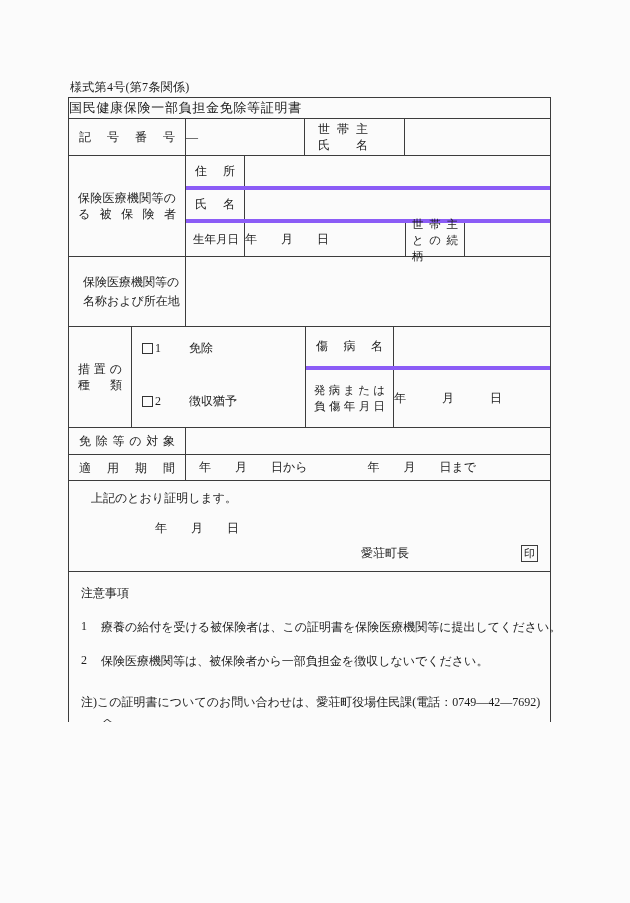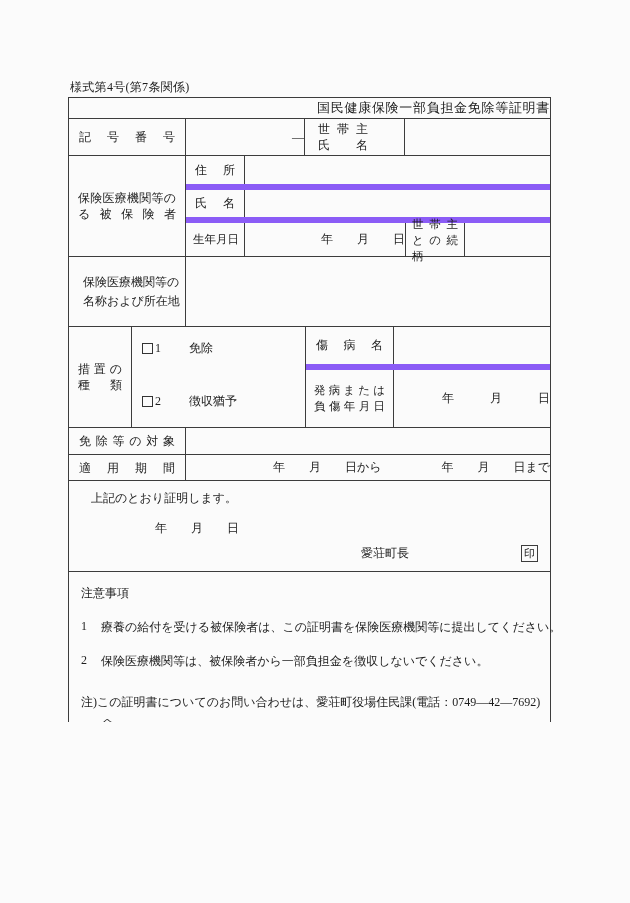--- a/index.html
+++ b/index.html
@@ -8,34 +8,34 @@
     background:#fbfbfb;
     font-family:"Liberation Serif","DejaVu Serif",serif;
     color:#1c1c1c;font-size:12px;
   }
   .page{position:relative;width:630px;height:722px;overflow:hidden;}
   .formno{position:absolute;left:70px;top:79px;font-size:12px;letter-spacing:0.3px;}
   .table{position:absolute;left:68px;top:97px;width:481px;border:1px solid #3c3c3c;background:transparent;}
   .r{display:flex;border-bottom:1px solid #3c3c3c;box-sizing:border-box;align-items:stretch;}
   .cell{box-sizing:border-box;display:flex;align-items:center;min-width:0;}
   .br{border-right:1px solid #3c3c3c;}
-  .bb{border-bottom:6px solid #8b5cf6;font-family:Liberation Serif, serif;}
+  .bb{border-bottom:4px solid #8b5cf6;font-family:Liberation Serif, serif;}
   .grow{flex:1;}
-  .center{justify-content:flex-end;text-align:center;}
+  .center{justify-content:flex-start;text-align:center;}
   .jy{text-align:justify;text-align-last:justify;white-space:pre-line;width:100%;line-height:16px;}
   .prelines{white-space:pre-line;line-height:19px;}
   .small{font-size:11.5px;}
 
   .h-title{height:21px;font-size:13px;letter-spacing:0.7px;}
   .h-r2{height:37px;}
   .h-r3{height:101px;}
   .h-r4{height:70px;}
   .h-r5{height:101px;}
   .h-r6{height:27px;}
-  .h-r7{height:26px;}
+  .h-r7{height:26px;gap:13px;}
   .h-cert{height:91px;}
   .h-notes{height:161px;}
 
   .c-label1{width:117px;padding:0 10px;}
   .c-dash{width:119px;}
   .c-hh{width:100px;}
   .c-hh .jy{width:50px;margin-left:13px;}
   .c-sublabel{width:59px;padding:0 9px;}
   .c-birthval{width:161px;}
   .c-relation{width:59px;padding:0 6px;}

